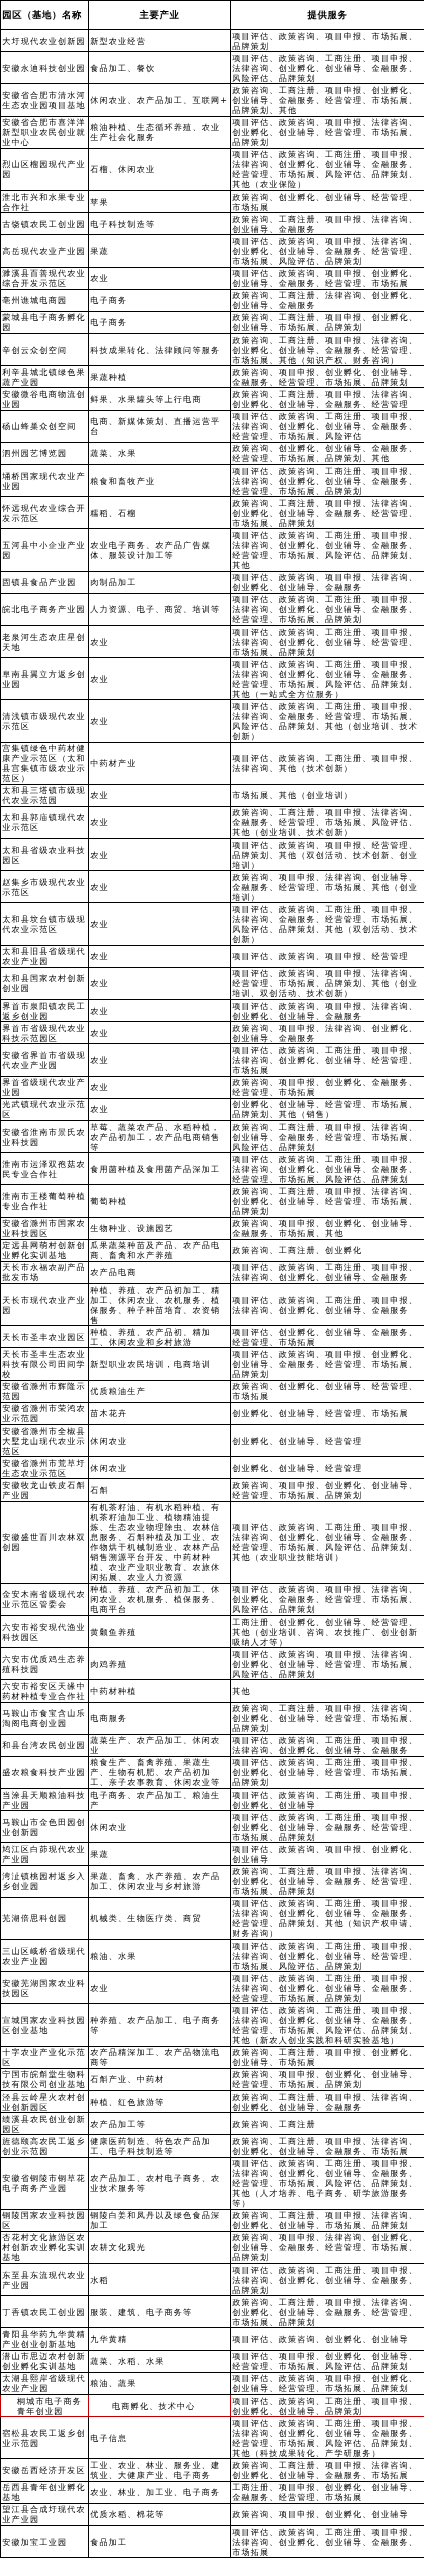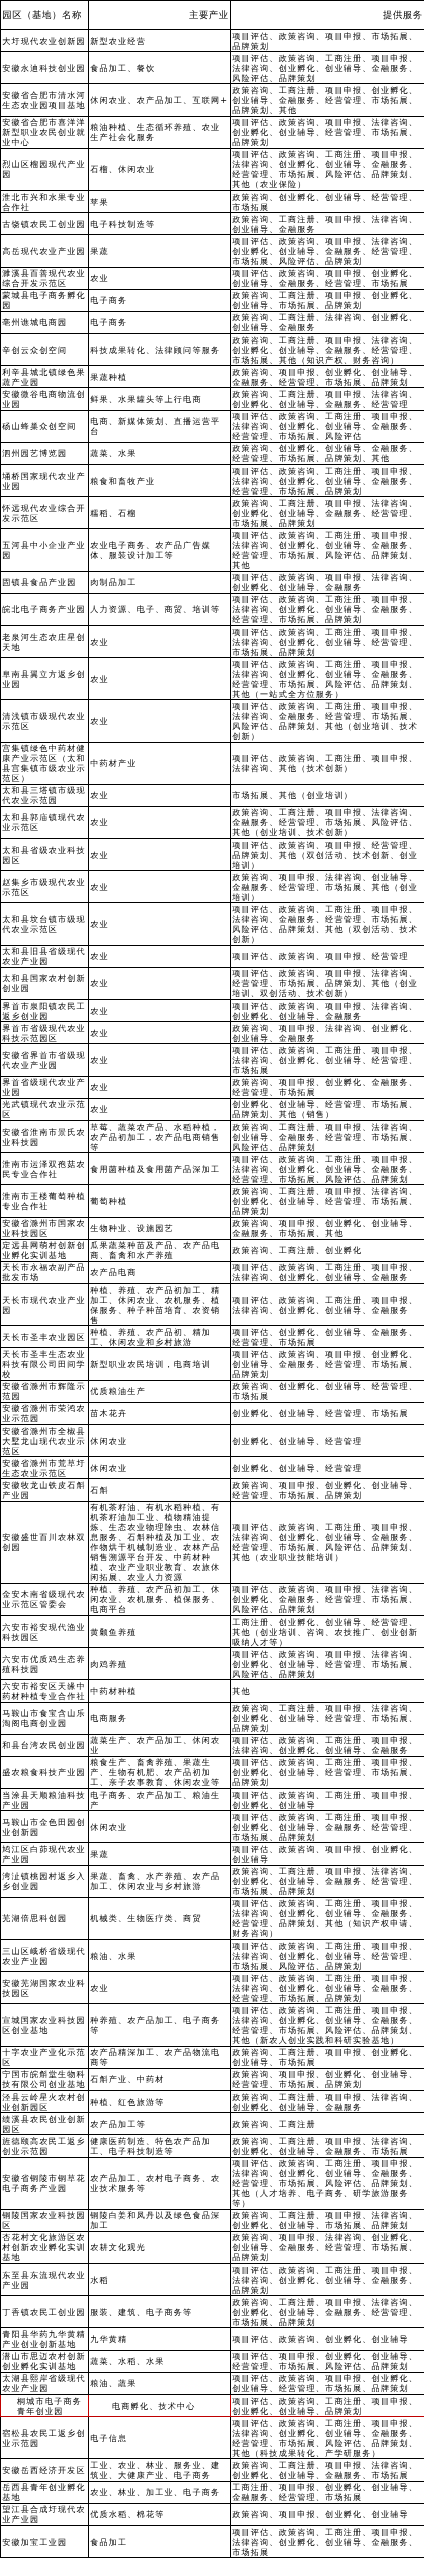--- a/index.html
+++ b/index.html
@@ -14,25 +14,25 @@
     vertical-align: middle;
     font-size: 8.1px;
     line-height: 10px;
     letter-spacing: 1.2px;
     word-break: break-all;
     overflow-wrap: anywhere;
   }
   table.grid th {
     height: 28px;
     font-size: 9.4px;
-    font-weight: normal;
+    font-weight: bold;
     letter-spacing: 0.6px;
   }
   table.grid th.h1 { text-align: left; }
-  table.grid th.h2, table.grid th.h3 { text-align: right; }
+  table.grid th.h2, table.grid th.h3 { text-align: center; }
   table.grid td { text-align: left; }
   table.grid tr.row td { padding-top: 0.6px; padding-bottom: 0.6px; }
   tr.highlight td { border-top: 1.9px solid #c00000; border-bottom: 1.9px solid #c00000; }
   tr.highlight td:first-child { border-left: 1.9px solid #c00000; }
   tr.highlight td:last-child { border-right: 1.9px solid #c00000; }
 </style>
 </head>
 <body>
 
 <table class="grid">
@@ -88,28 +88,28 @@
         <td>高岳现代农业产业园</td>
         <td>果蔬</td>
         <td>项目评估、政策咨询、项目申报、法律咨询、创业孵化、创业辅导、金融服务、经营管理、市场拓展、风险评估、品牌策划</td>
       </tr>
       <tr class="row">
         <td>濉溪县百善现代农业综合开发示范区</td>
         <td>农业</td>
         <td>项目评估、政策咨询、项目申报、创业孵化、创业辅导、金融服务、经营管理、市场拓展</td>
       </tr>
       <tr class="row">
+        <td>亳州谯城电商园</td>
+        <td>电子商务</td>
+        <td>政策咨询、工商注册、法律咨询、创业孵化、创业辅导、金融服务</td>
+      </tr>
+      <tr class="row">
         <td>蒙城县电子商务孵化园</td>
         <td>电子商务</td>
         <td>政策咨询、工商注册、项目申报、创业孵化、创业辅导、市场拓展、品牌策划</td>
-      </tr>
-      <tr class="row">
-        <td>亳州谯城电商园</td>
-        <td>电子商务</td>
-        <td>政策咨询、工商注册、法律咨询、创业孵化、创业辅导、金融服务</td>
       </tr>
       <tr class="row">
         <td>辛创云众创空间</td>
         <td>科技成果转化、法律顾问等服务</td>
         <td>政策咨询、工商注册、项目申报、法律咨询、创业孵化、创业辅导、金融服务、经营管理、市场拓展、其他（知识产权、财务咨询）</td>
       </tr>
       <tr class="row">
         <td>利辛县城北镇绿色果蔬产业园</td>
         <td>果蔬种植</td>
         <td>政策咨询、项目申报、创业孵化、创业辅导、金融服务、经营管理、市场拓展、品牌策划</td>

